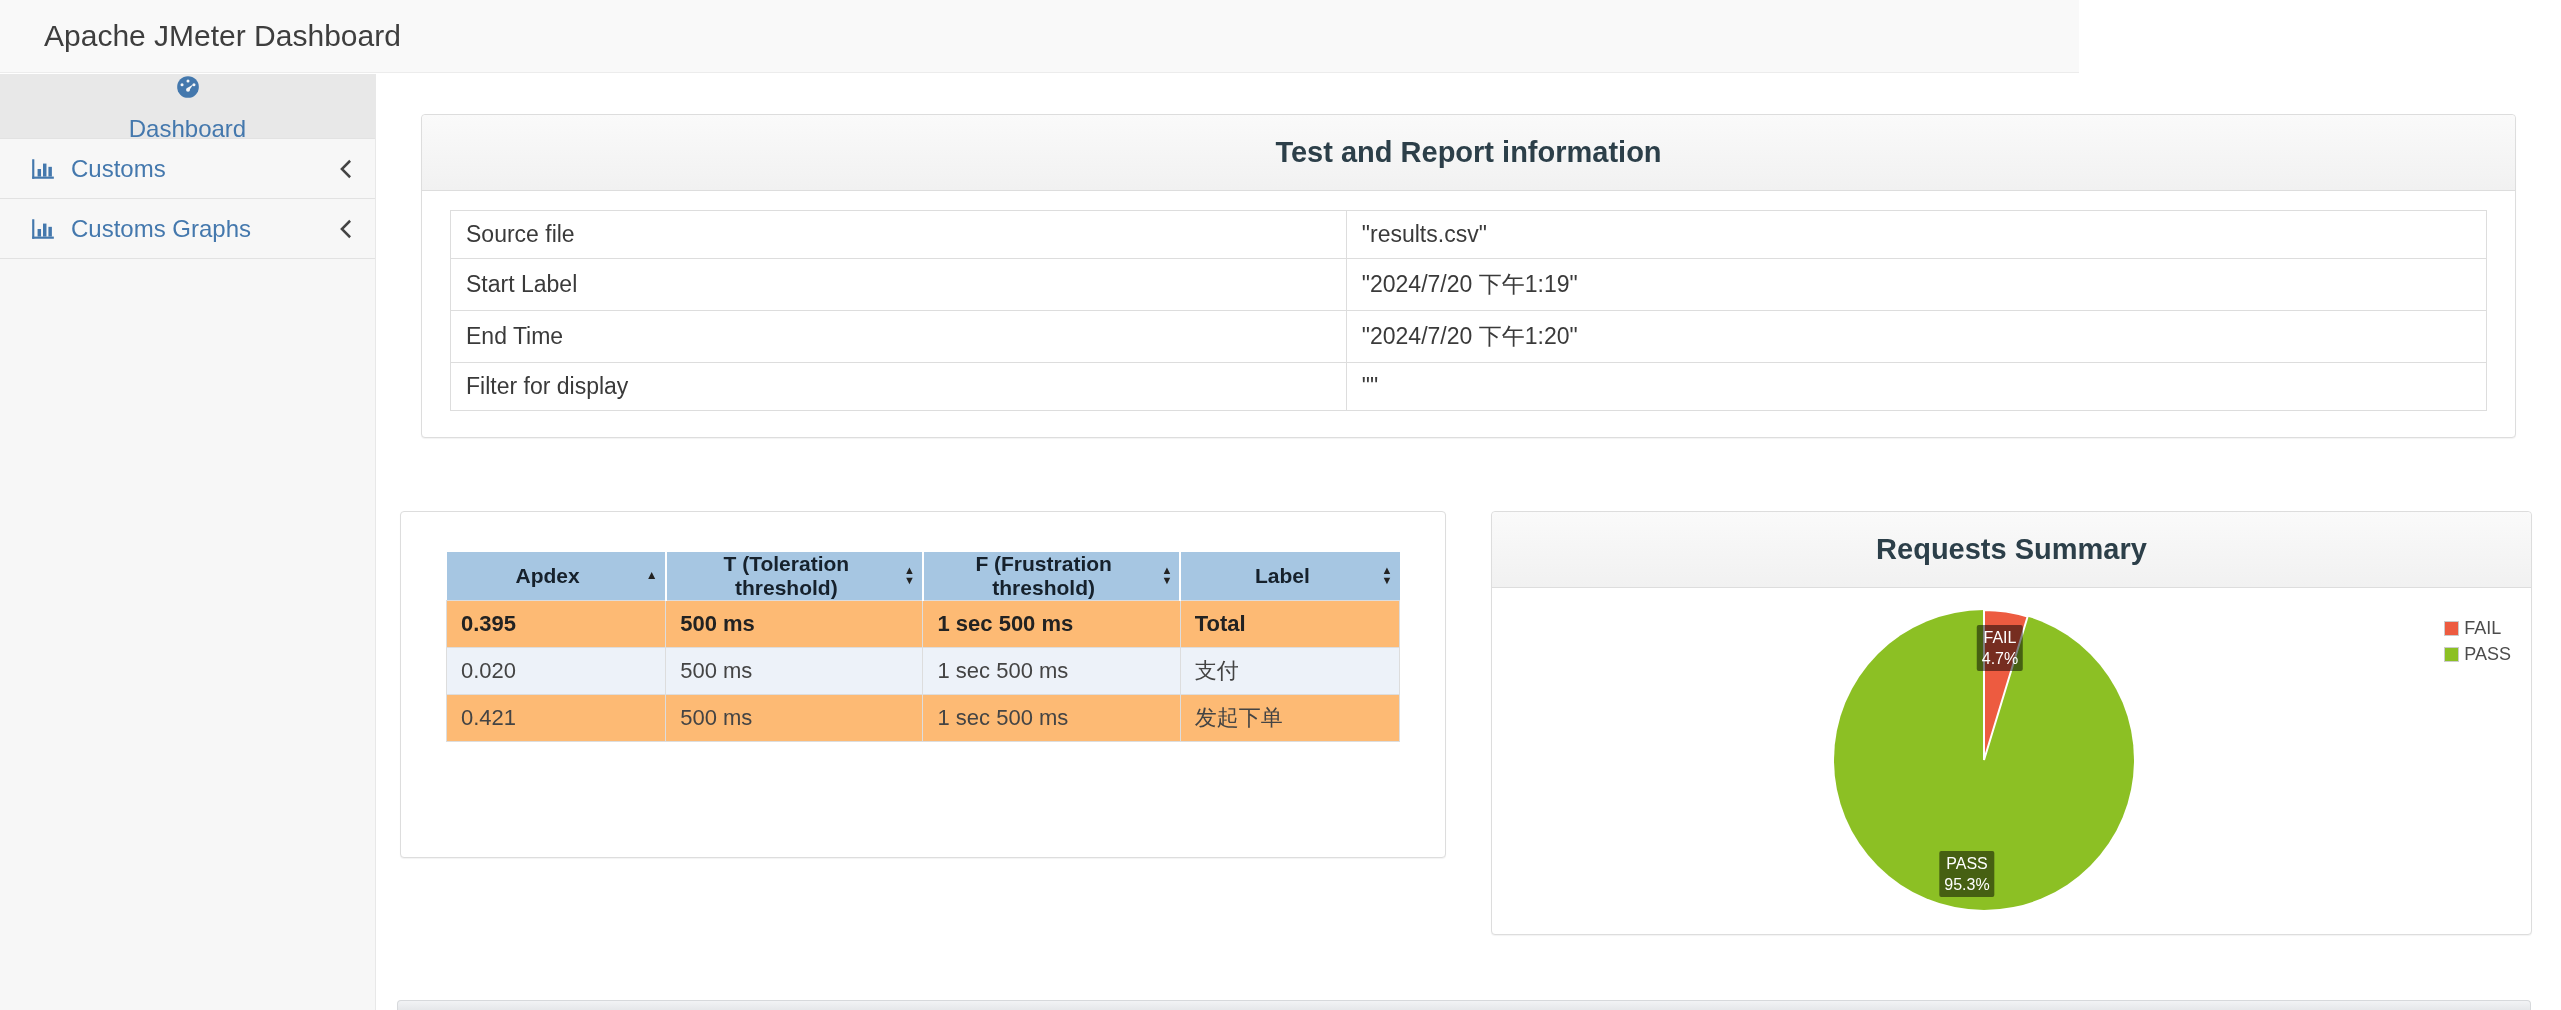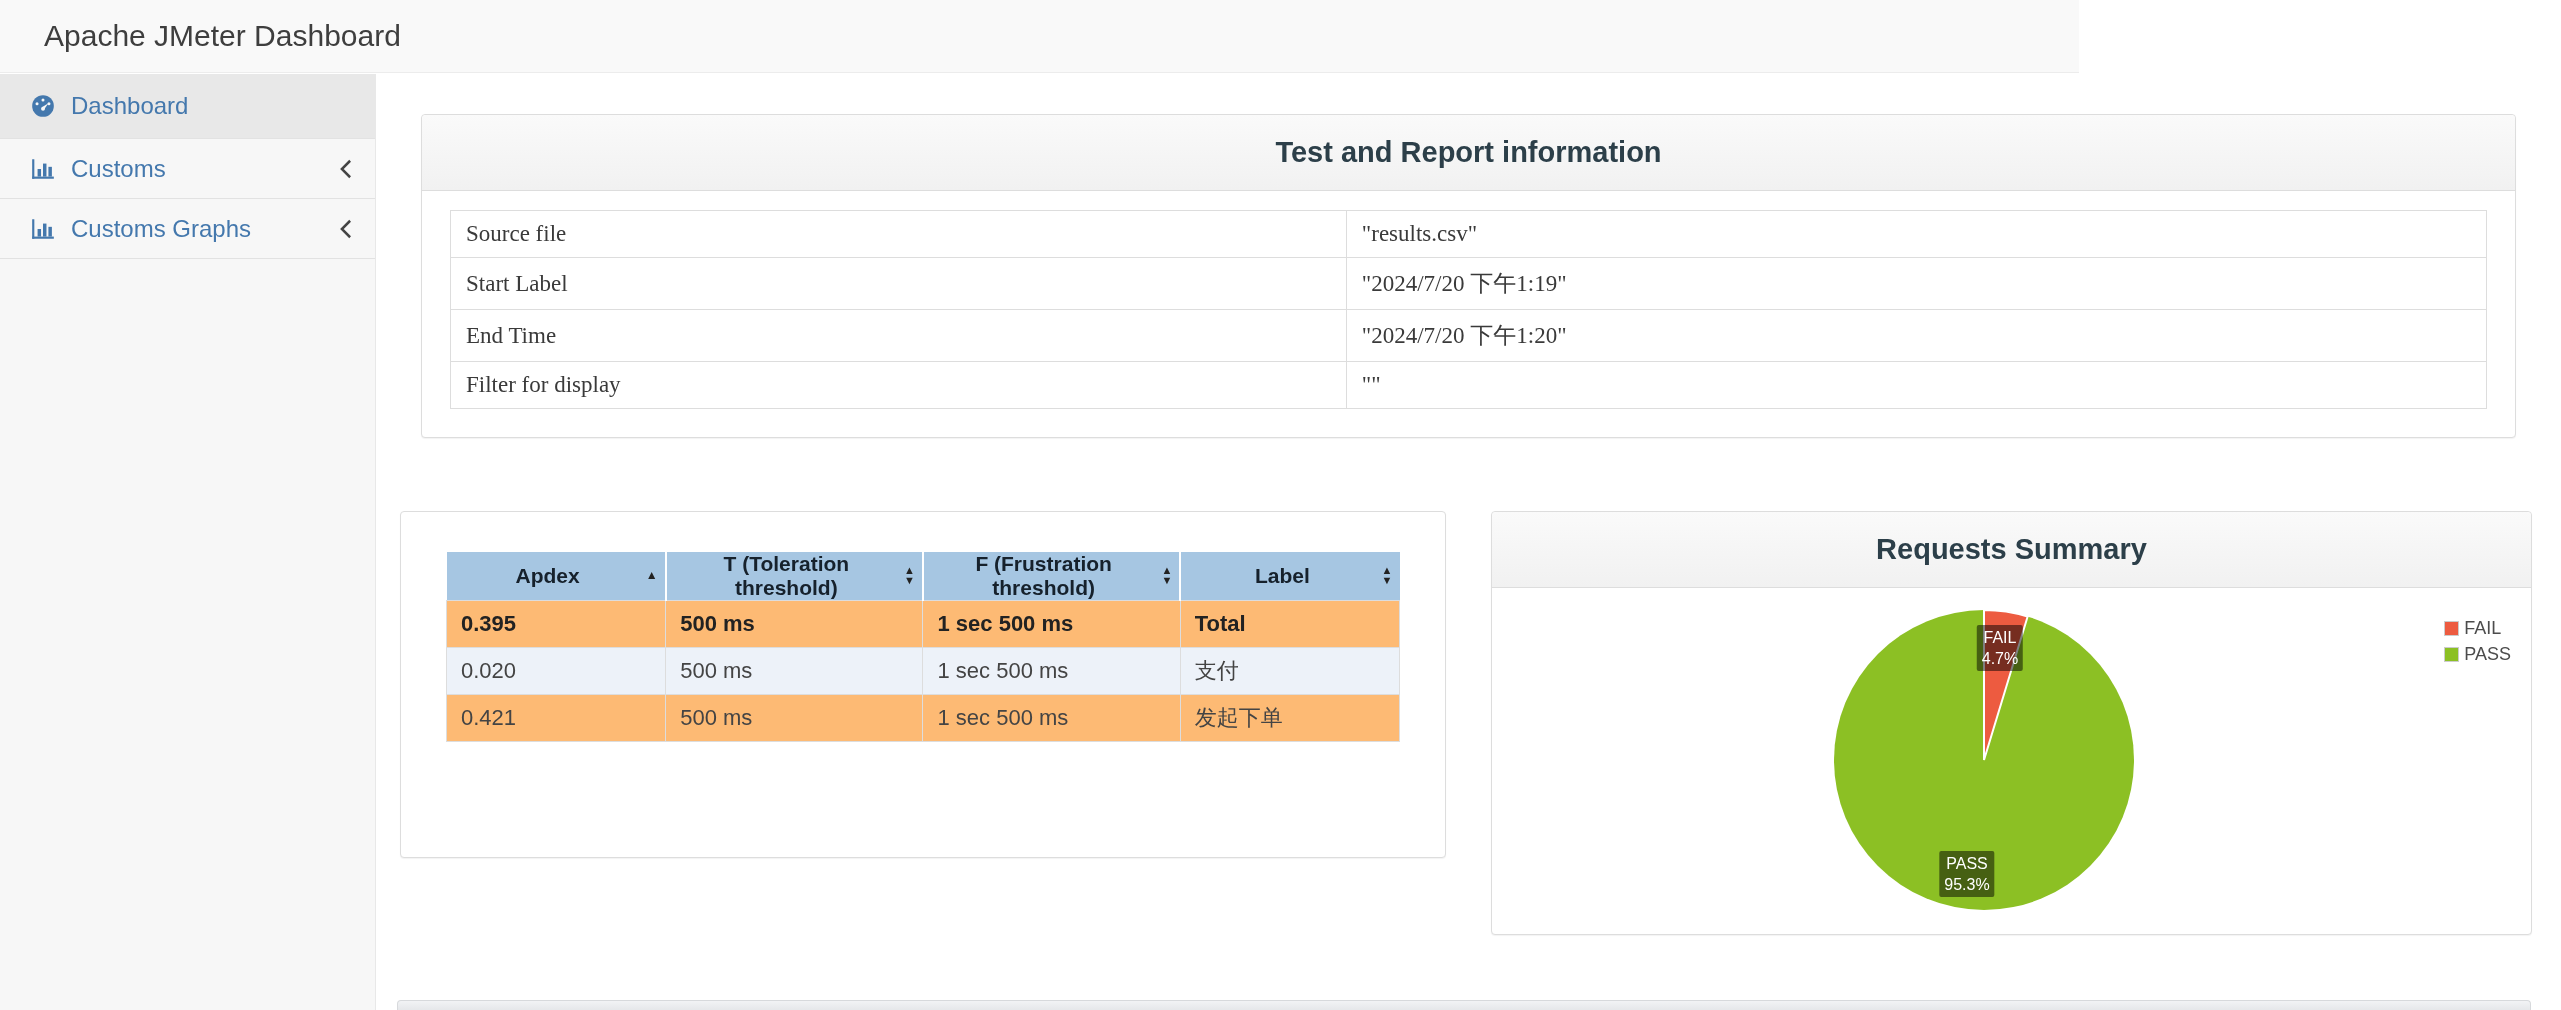--- a/index.html
+++ b/index.html
@@ -8,35 +8,35 @@
   
   .topbar { position:absolute; left:0; top:0; width:2079px; height:73px;
             background:#f9f9f9; border-bottom:1px solid #ececec; display:flex; align-items:center; }
   .app-title { margin-left:44px; font-size:30px; color:#3e3e3e; }
 
   
   .sidebar { position:absolute; left:0; top:74px; width:376px; height:936px;
              background:#f7f7f7; border-right:1px solid #e8e8e8; }
   .nav-item { display:flex; align-items:center; gap:15px; padding:0 30px; height:60px;
               border-bottom:1px solid #e2e2e2; color:#4478ad; font-size:24px; cursor:pointer; position:relative; }
-  .nav-item.active { background:#e8e8e8; height:65px; }
+  .nav-item.active { background:#e8e8e8; height:65px;flex-direction:column; }
   .nav-icon { width:26px; height:26px; display:inline-flex; align-items:center; justify-content:center; flex:0 0 auto; }
   .chevron { position:absolute; right:22px; top:50%; transform:translateY(-50%); display:inline-flex; }
 
   
   .panel { position:absolute; background:#fff; border:1px solid #ddd; border-radius:4px;
            box-shadow:0 1px 1px rgba(0,0,0,0.05); }
   .panel-heading { height:76px; background:linear-gradient(#fafafa,#f1f1f1); border-bottom:1px solid #ddd;
                    border-radius:4px 4px 0 0; display:flex; align-items:center; justify-content:center; }
   .panel-title { font-size:29px; font-weight:bold; color:#2c3f49; }
   .panel-title.blue { color:#3a72a9; }
 
   
   .info-panel  { left:421px;  top:114px; width:2095px; height:324px; }
-  .info-body { padding:19px 28px;font-family:Liberation Serif, serif; }
+  .info-body { padding:19px 28px; }
   .info-table { width:100%; border-collapse:collapse; border:1px solid #ddd; font-size:23px; color:#3a3a3a; }
   .info-table td { padding:10px 15px; height:46px; }
   .info-table tr + tr td { border-top:1px solid #ddd; }
   .info-table td.k { width:44%; }
   .info-table td.v { border-left:1px solid #ddd; }
 
   
   .apdex-panel { left:400px;  top:511px; width:1046px; height:347px; }
   .apdex-body { padding:40px 45px 0 45px; }
   .apdex-table { width:100%; border-collapse:collapse; font-size:22px; color:#444; }

